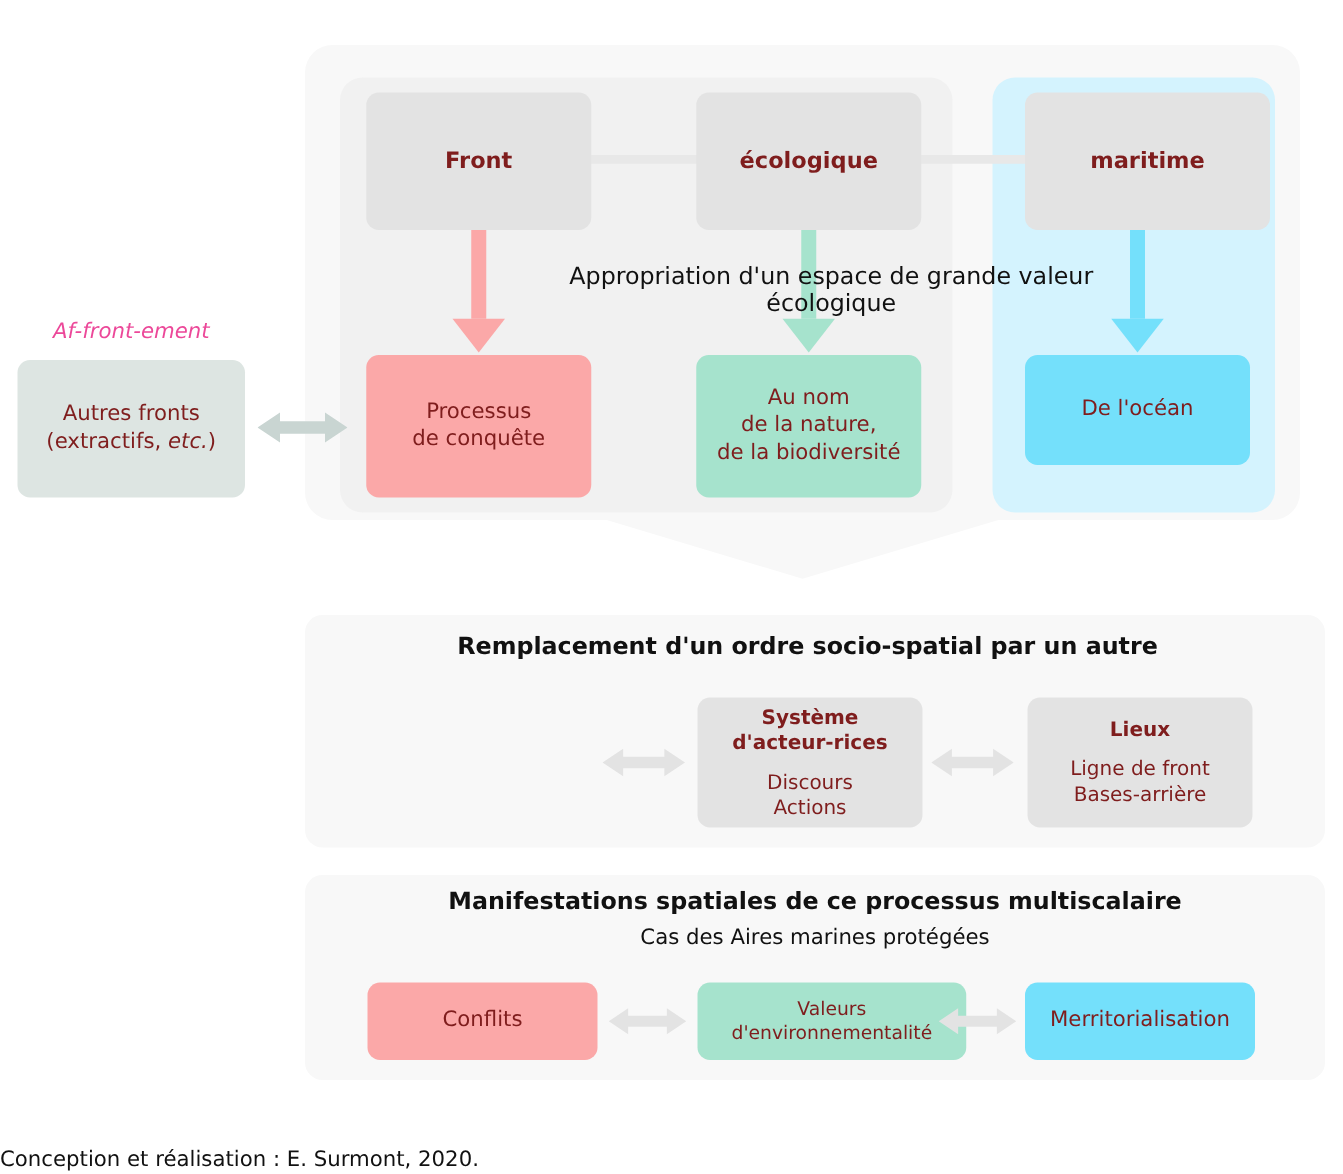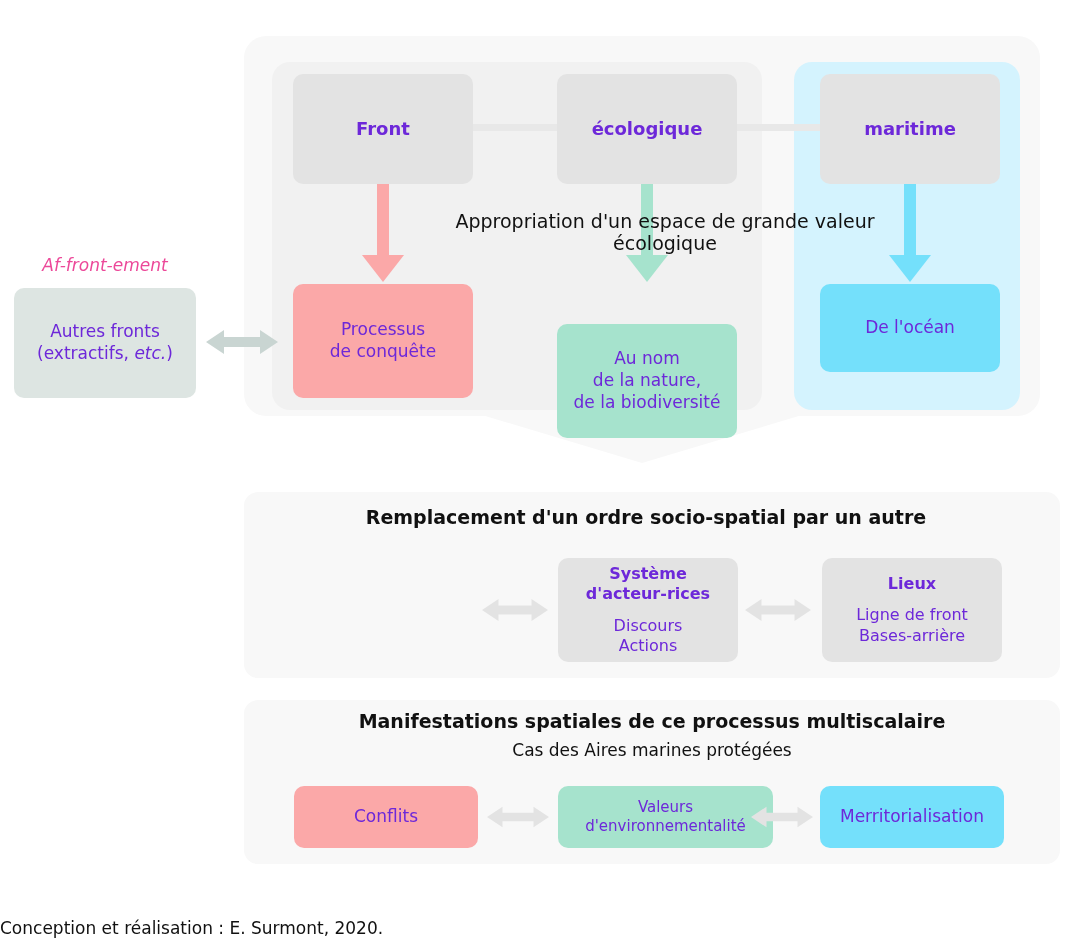--- a/index.html
+++ b/index.html
@@ -22,21 +22,21 @@
   
   .box {
     position: absolute;
     border-radius: 10px;
     display: flex;
     align-items: center;
     justify-content: center;
     text-align: center;
     box-sizing: border-box;
     line-height: 1.28;
-    color: #6d28d9;
+    color: #7f1d1d;
   }
   .box.grey   { background: #e3e3e3; }
   .box.pink   { background: #fba8a8; }
   .box.green  { background: #a6e3cd; }
   .box.cyan   { background: #74e0fb; }
   .box.sage   { background: #dde5e2; }
   .bold { font-weight: bold; }
 
   
   .panel {
@@ -133,21 +133,21 @@
   <div class="funnel" style="left:482px; top:415px;"></div>
 
   <div class="panel inner-grey" style="left:272px; top:62px; width:490px; height:348px;"></div>
   <div class="panel inner-blue" style="left:794px; top:62px; width:226px; height:348px;"></div>
 
   <div class="hline" style="left:470px; top:124px; width:90px;"></div>
   <div class="hline" style="left:734px; top:124px; width:90px;"></div>
 
   <div class="box grey bold" style="left:293px; top:74px; width:180px; height:110px; font-size:18px;">Front</div>
   <div class="box grey bold" style="left:557px; top:74px; width:180px; height:110px; font-size:18px;">écologique</div>
-  <div class="box grey bold" style="left:820px; top:74px; width:180px; height:110px; font-size:18px;">maritime</div>
+  <div class="box grey bold" style="left:820px; top:74px; width:196px; height:110px; font-size:18px;">maritime</div>
 
   <div class="varrow pink" style="left:362px; top:184px; width:42px; height:98px;">
     <div class="shaft" style="height:71px;"></div>
     <div class="head"></div>
   </div>
   <div class="varrow green" style="left:626px; top:184px; width:42px; height:98px;">
     <div class="shaft" style="height:71px;"></div>
     <div class="head"></div>
   </div>
   <div class="varrow cyan" style="left:889px; top:184px; width:42px; height:98px;">
@@ -157,21 +157,21 @@
 
   <div class="label" style="left:404px; top:210px; width:522px; font-size:19px;">Appropriation d'un espace de grande valeur écologique</div>
 
   <div class="box pink" style="left:293px; top:284px; width:180px; height:114px; font-size:17px;">
     <div>
       <span>Processus</span><br>
       <span>de conquête</span>
     </div>
   </div>
 
-  <div class="box green" style="left:557px; top:284px; width:180px; height:114px; font-size:17px;margin-top:40px;">
+  <div class="box green" style="left:557px; top:284px; width:180px; height:114px; font-size:17px;">
     <div>
       <span>Au nom</span><br>
       <span>de la nature,</span><br>
       <span>de la biodiversité</span>
     </div>
   </div>
 
   <div class="box cyan" style="left:820px; top:284px; width:180px; height:88px; font-size:17px;">De l'océan</div>
 
   <div class="label muted" style="left:10px; top:255px; width:190px; font-size:17px;">Af-front-ement</div>

